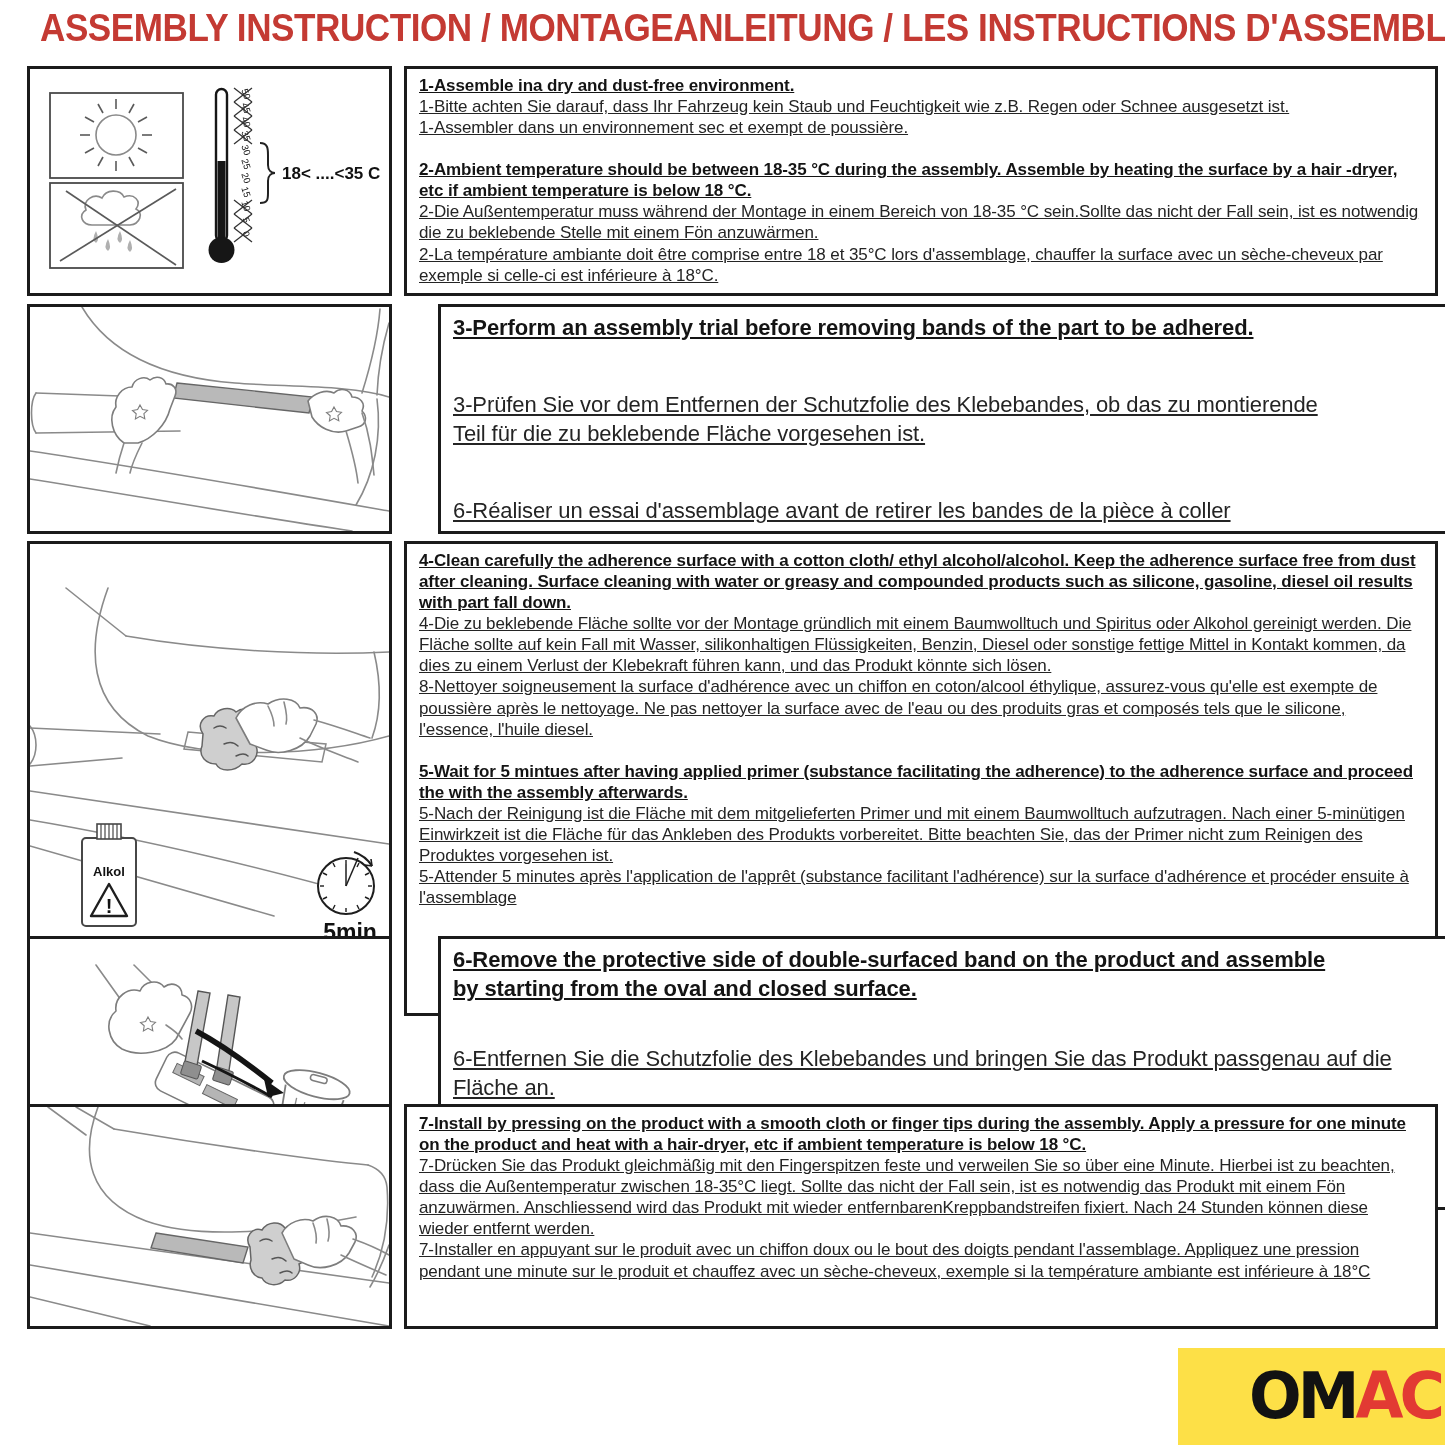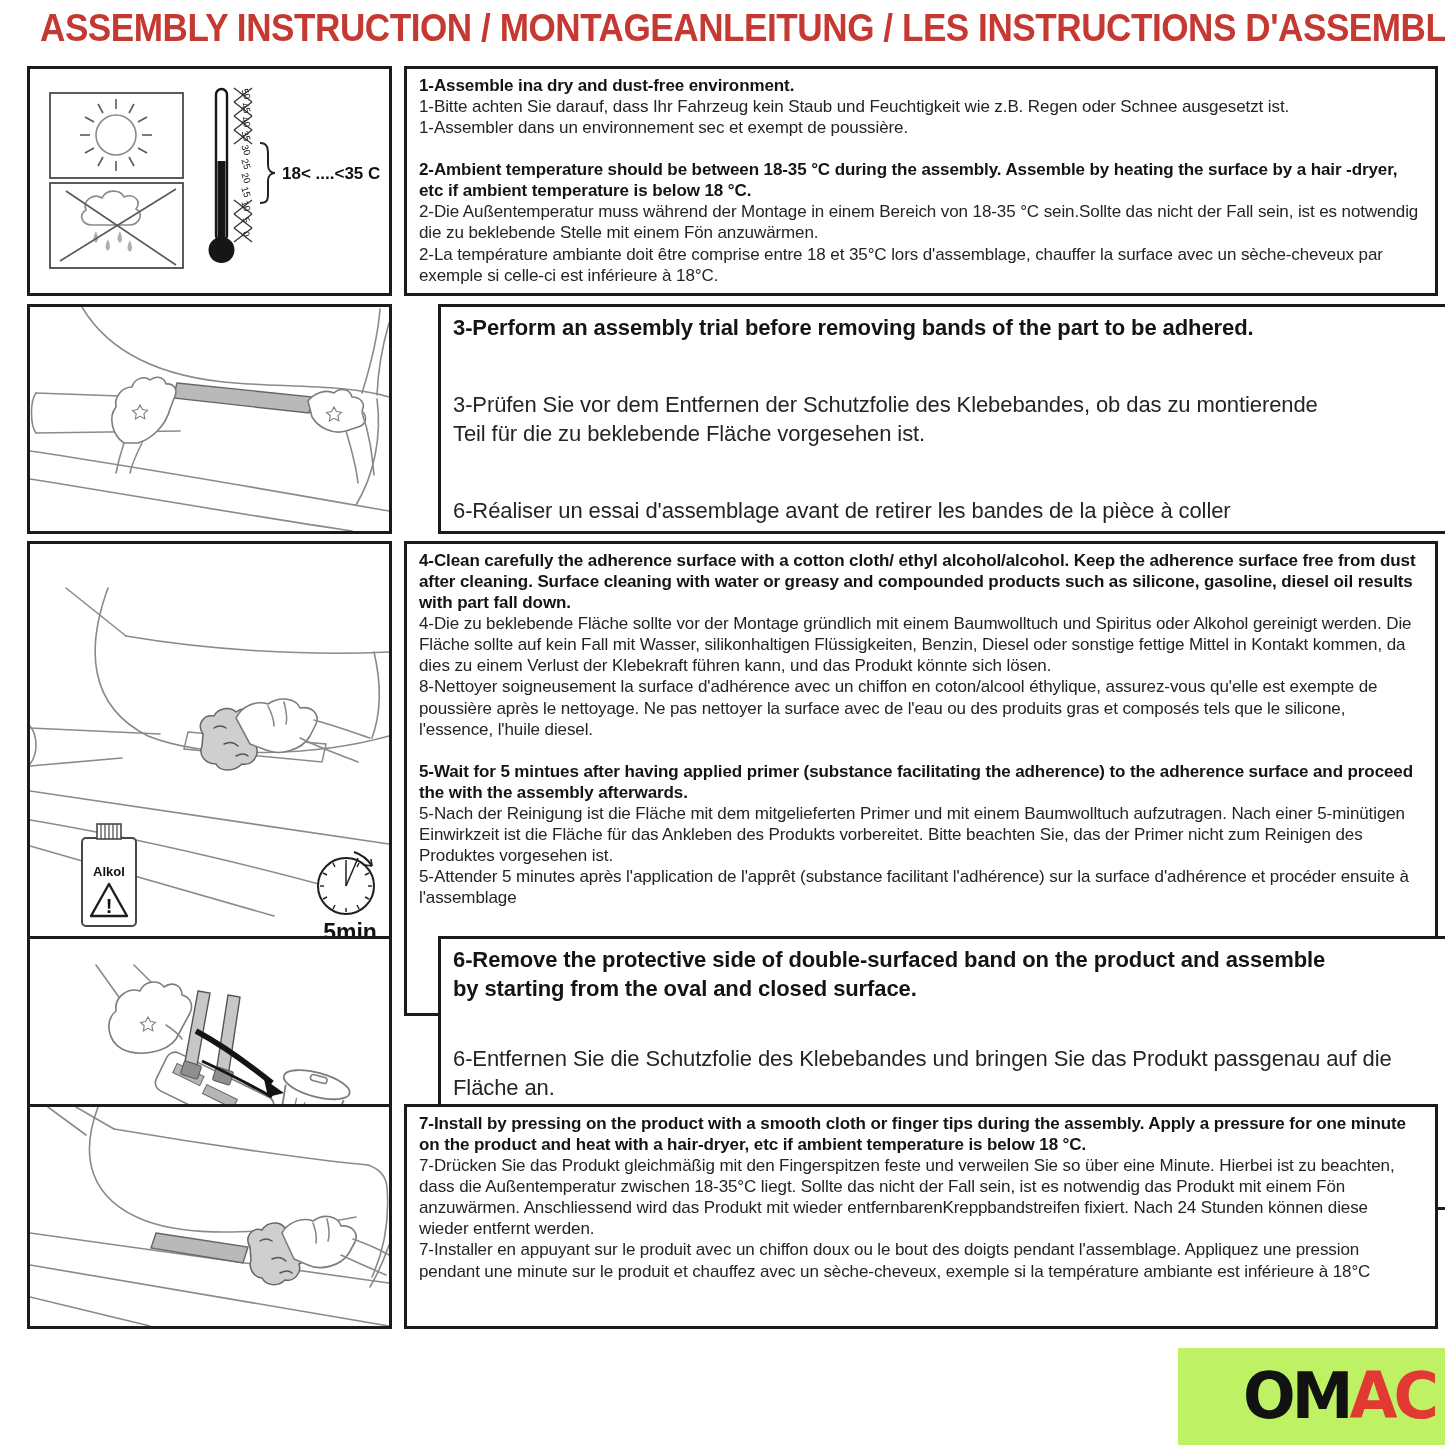--- a/index.html
+++ b/index.html
@@ -20,36 +20,36 @@
   .lbox{left:27px;width:365px;}
   .rbox{left:404px;width:1034px;padding:6px 14px 6px 12px;overflow:hidden;}
   .r1{top:66px;height:230px;}
   .r2{top:304px;height:230px;}
   .r3{top:541px;height:475px;}
   .r4{top:936px;height:274px;}
   .r5{top:1104px;height:225px;}
   .rbox.center{display:flex;flex-direction:column;justify-content:space-between;margin-left:34px;}
   .t-sm{font-size:17px;line-height:1.24;letter-spacing:-0.1px;}
   .t-lg{font-size:22px;line-height:1.32;letter-spacing:-0.1px;}
-  p{margin:0;}
+  p{margin:0;text-decoration:underline;}
   p.b{font-weight:700;color:#141414;}
   p.gap{margin-top:21px;}
   .t-lg p.mw{max-width:900px;}
   .lbox svg{display:block;width:100%;height:100%;}
   .ln{stroke:#8a8a8a;stroke-width:1.6;fill:none;stroke-linecap:round;}
   .lnd{stroke:#555;stroke-width:1.5;fill:none;stroke-linecap:round;}
   .strip{fill:#b9b9b9;stroke:#666;stroke-width:1.4;}
   .film{fill:#c7c7c7;stroke:#555;stroke-width:1.4;}
   .cloth{fill:#cfcfcf;stroke:#666;stroke-width:1.5;}
   .hand{fill:#ffffff;stroke:#7d7d7d;stroke-width:1.6;stroke-linejoin:round;}
   .svgtxt{font-family:"Liberation Sans",sans-serif;fill:#111;}
   .logo-wrap{
     position:absolute;left:1178px;top:1348px;width:267px;height:97px;
-    background:#bef264;display:flex;align-items:center;justify-content:flex-end;
-    padding-right:10px;box-sizing:border-box;
+    background:#fde047;display:flex;align-items:center;justify-content:flex-end;
+    padding-right:4px;box-sizing:border-box;
   }
   .logo-text{
     font-family:"DejaVu Sans","Liberation Sans",sans-serif;
     font-size:62px;font-weight:800;letter-spacing:-4px;line-height:1;
     transform:scaleY(1.02);
   }
   .logo-text .lb{color:#121212;}
   .logo-text .lr{color:#e23a33;}
 </style>
 </head>

